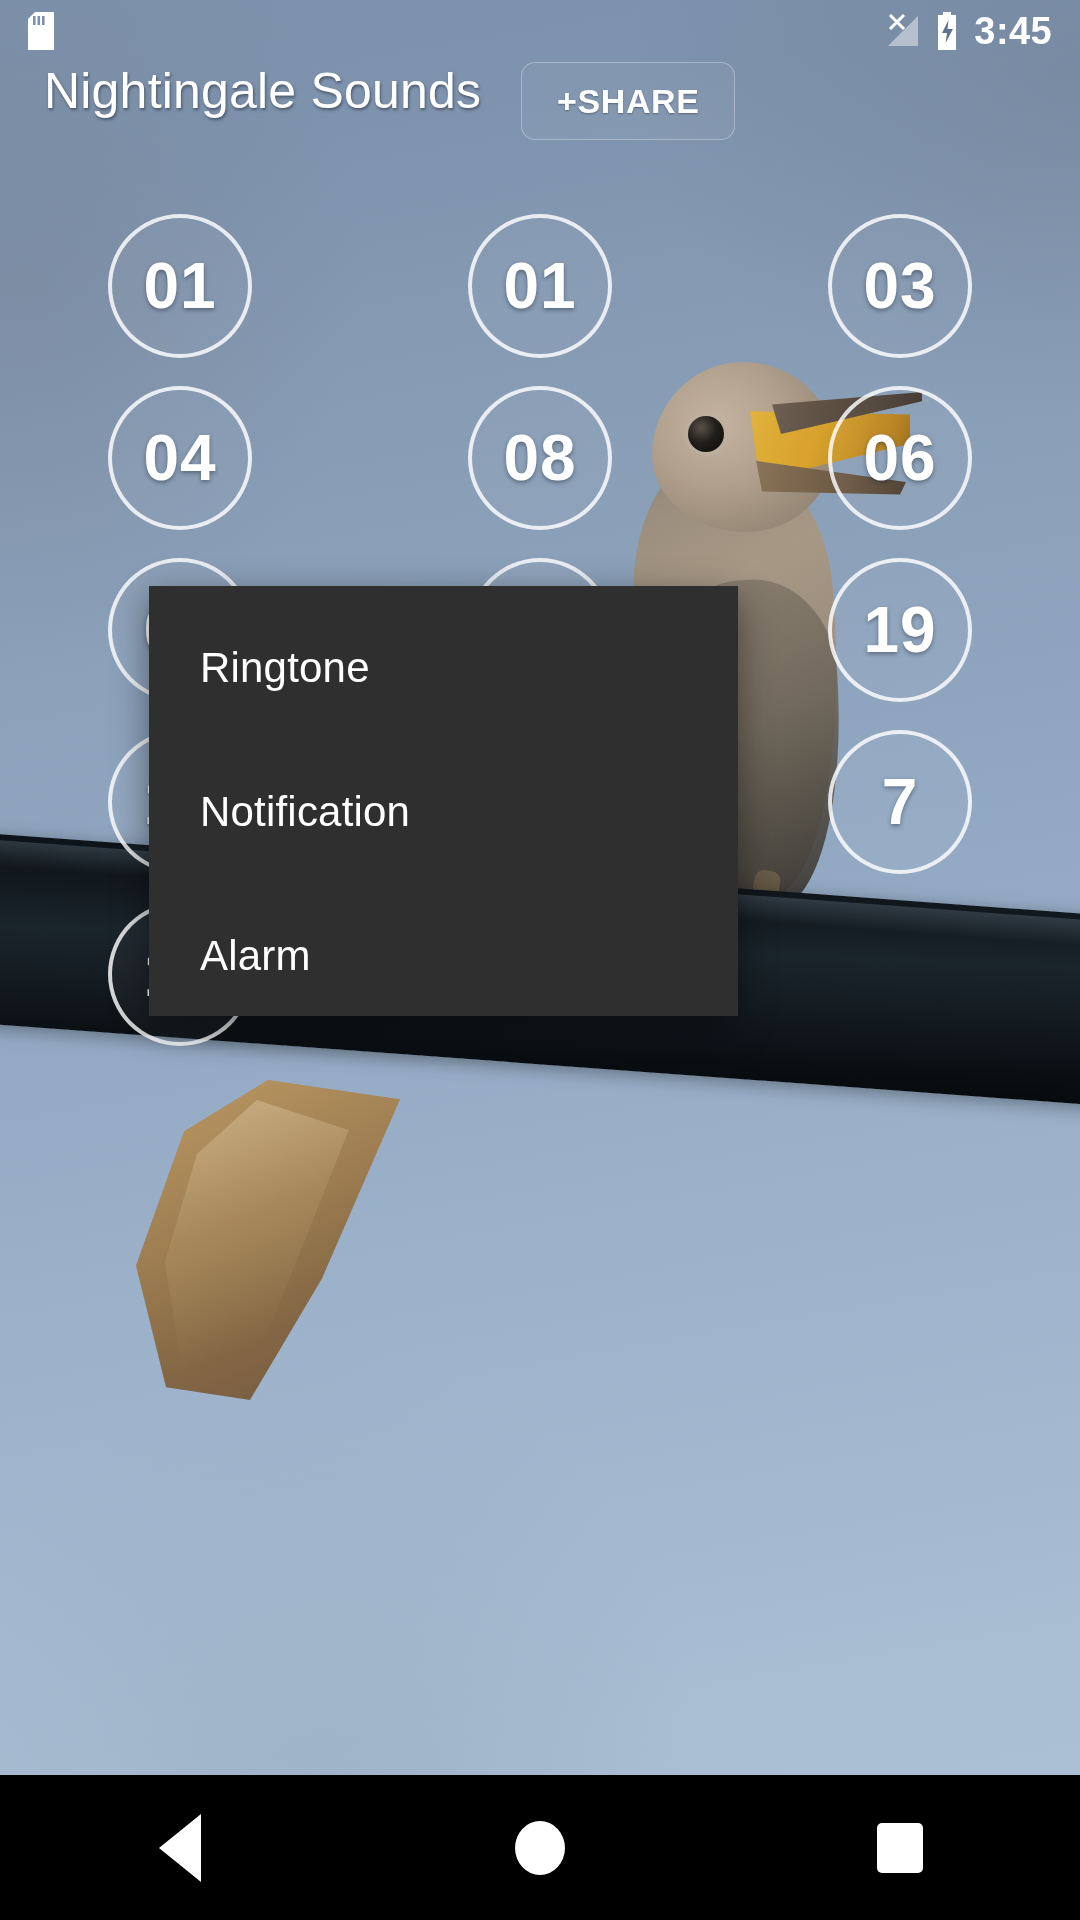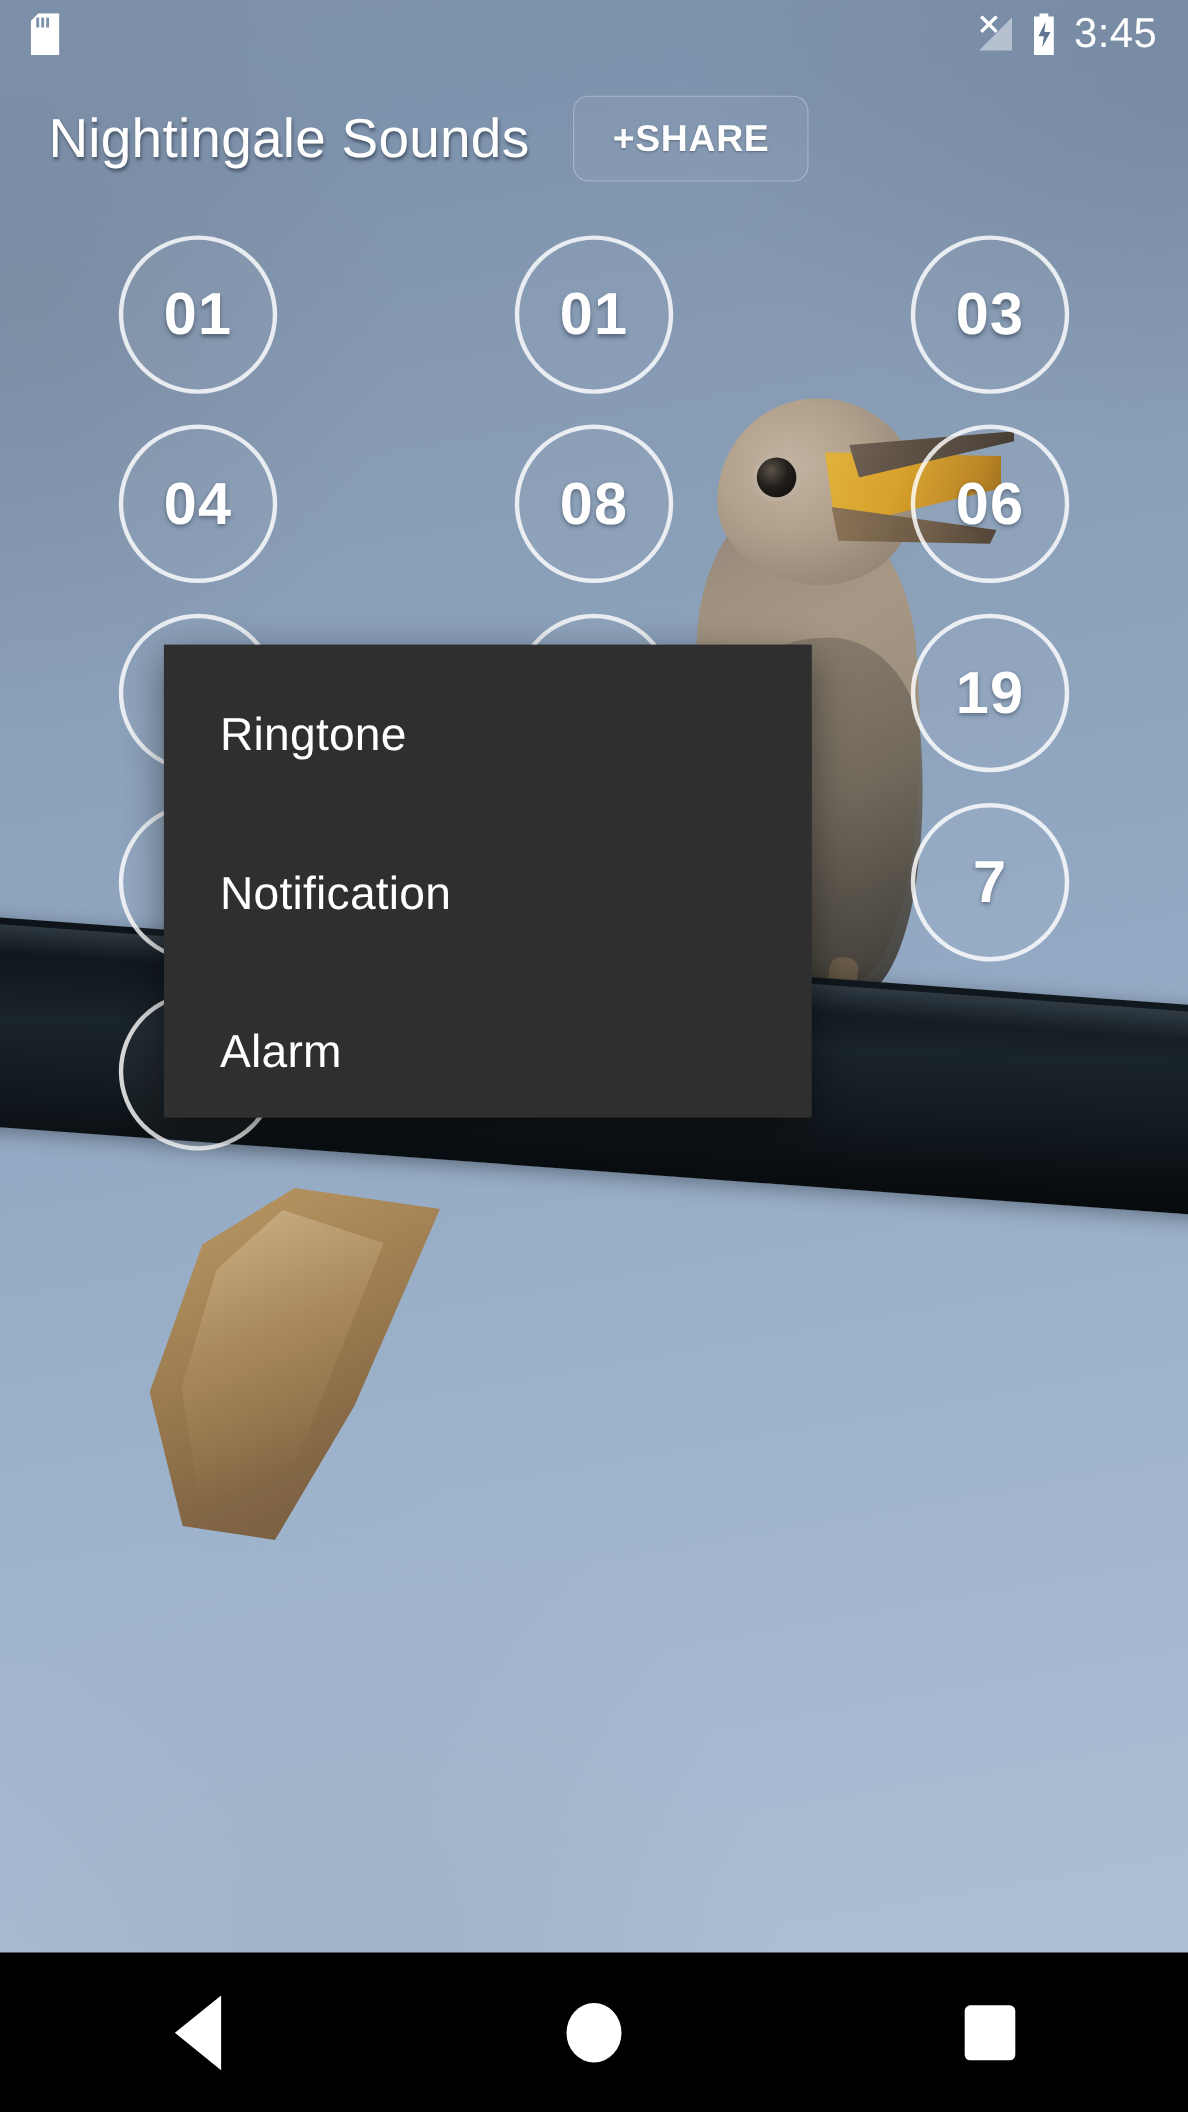--- a/index.html
+++ b/index.html
@@ -100,29 +100,29 @@
   }
 
   
   .statusbar {
     position:absolute; left:0; top:0; width:1080px; height:62px;
     display:flex; align-items:center; padding:0 28px;
     color:#fff;
   }
   .sb-left { display:flex; align-items:center; gap:14px; }
   .sb-right { margin-left:auto; display:flex; align-items:center; gap:14px; }
-  .sb-time { font-size:38px; font-weight:400; letter-spacing:.4px; }
+  .sb-time { font-size:38px; font-weight:700; letter-spacing:.4px; }
   .icon-sd { width:26px; height:38px; }
   .icon-sig { width:38px; height:34px; position:relative; }
   .icon-bat { width:26px; height:38px; }
 
   
   .appbar {
     position:absolute; left:0; top:62px; width:1080px; height:128px;
-    display:flex; align-items:center; padding:0 44px;
+    display:flex; align-items:flex-start; padding:0 44px;
   }
   .app-title {
     color:#ffffff; font-size:50px; font-weight:400; letter-spacing:.2px;
     text-shadow:1px 2px 3px rgba(30,40,55,.55);
     white-space:nowrap;
   }
   .share-btn {
     margin-left:40px;
     height:78px; min-width:214px; padding:0 16px;
     display:flex; align-items:center; justify-content:center;
@@ -137,21 +137,21 @@
   .grid {
     position:absolute; left:0; top:214px; width:1080px;
     display:grid; grid-template-columns:repeat(3,1fr);
     row-gap:28px; justify-items:center;
   }
   .cell { width:290px; height:144px; display:flex; align-items:center; justify-content:center; }
   .circle {
     width:144px; height:144px; border-radius:50%;
     border:4px solid rgba(255,255,255,.82);
     display:flex; align-items:center; justify-content:center;
-    color:#ffffff; font-size:54px; font-weight:700; letter-spacing:1px;
+    color:#ffffff; font-size:64px; font-weight:700; letter-spacing:1px;
     text-shadow:0 2px 4px rgba(25,35,50,.45);
     background:rgba(255,255,255,.04);
   }
 
   
   .scrim { position:absolute; inset:0; background:transparent; }
   .dialog {
     position:absolute; left:149px; top:586px; width:589px; height:430px;
     background:#2f2f2f;
     box-shadow:0 10px 34px rgba(0,0,0,.45);

